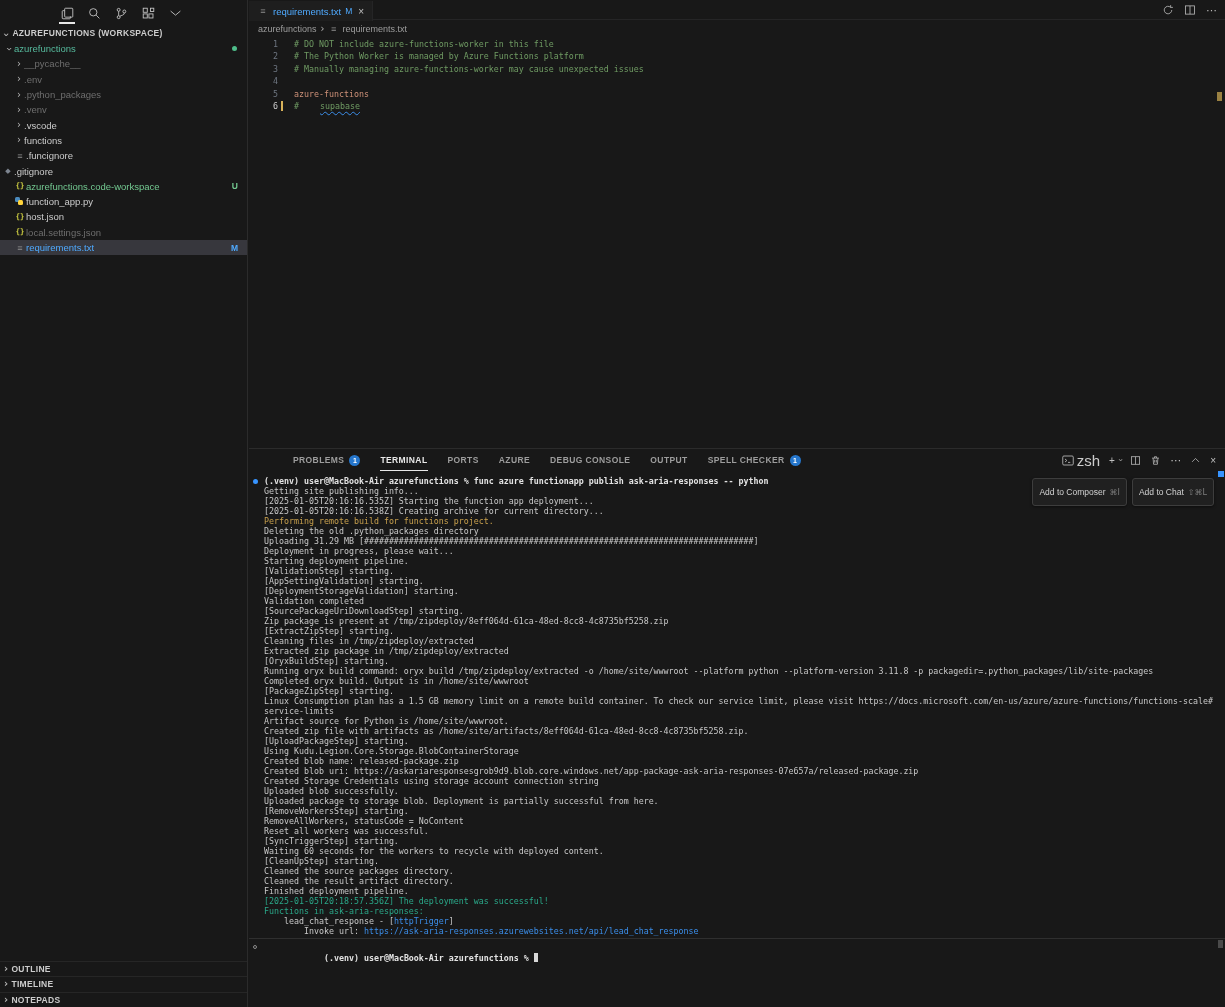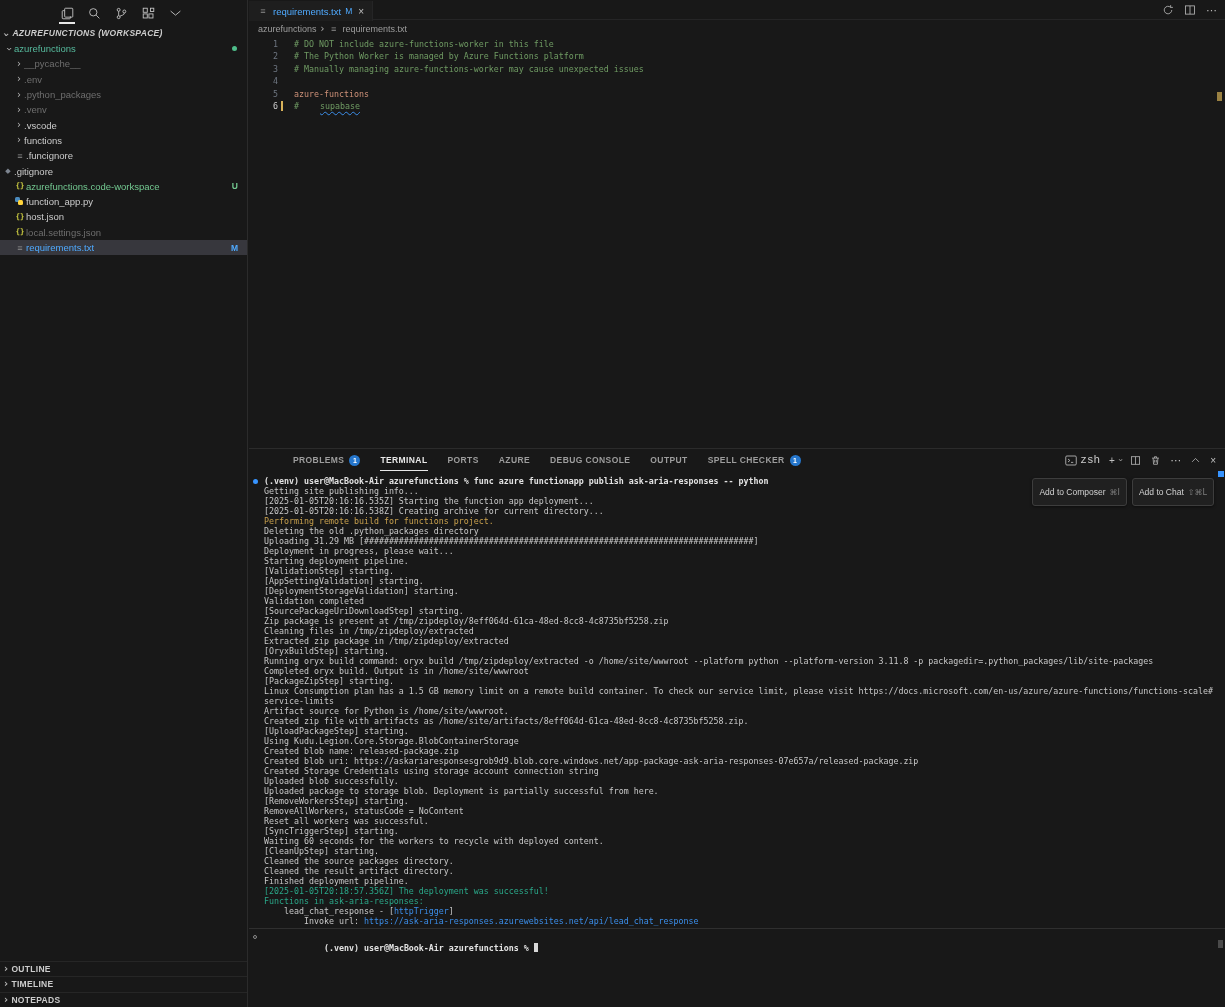--- a/index.html
+++ b/index.html
@@ -15,21 +15,21 @@
   
   .activity-row { display:flex; gap:9px; padding:4px 0 0 58px; height:22px; align-items:center; }
   .act-btn { width:18px; height:17px; display:flex; align-items:center; justify-content:center;
     color:#c5c5c5; position:relative; cursor:pointer; }
   .act-btn.active::after { content:""; position:absolute; left:1px; right:1px; bottom:-2px;
     height:1.5px; background:#e7e7e7; }
   .act-btn svg { stroke:#c5c5c5; fill:none; stroke-width:1.1; }
 
   
   .ws-header { display:flex; align-items:flex-end; gap:4px; padding:6px 0 3px 4px;
-    color:#cccccc; font-size:8.5px; font-weight:bold; letter-spacing:.3px;font-style:italic; }
+    color:#cccccc; font-size:8.5px; font-weight:bold; letter-spacing:.3px; }
   .chev { display:inline-block; color:#b5b5b5; font-size:10px; line-height:6px;
     transform-origin:center; font-family:"DejaVu Sans", sans-serif; }
   .chev.down { transform:rotate(90deg); }
 
   
   .tree-row { height:15.3px; display:flex; align-items:center; font-size:9.5px;
     color:#cccccc; position:relative; cursor:pointer; white-space:nowrap; }
   .tree-row.selected { background:#37373d; }
   .tree-row .chev { width:10px; text-align:center; flex:none; }
   .fi { width:12px; flex:none; text-align:center; font-size:8px; line-height:8px; }
@@ -96,21 +96,21 @@
   .p-tab { display:flex; align-items:center; gap:5px; height:100%; font-size:8.5px;
     font-weight:600; letter-spacing:.4px; color:#9d9d9d; cursor:pointer; }
   .p-tab.active { color:#e8e8e8; box-shadow:inset 0 -1px 0 #e8e8e8; }
   .p-badge { width:11px; height:11px; border-radius:50%; background:var(--c-badge);
     color:#fff; font-size:7px; font-weight:bold; display:flex; align-items:center;
     justify-content:center; letter-spacing:0; }
   .p-actions { position:absolute; right:9px; top:0; height:22px; display:flex; gap:9px;
     align-items:center; color:#c0c0c0; font-size:10px; }
   .p-actions .ico { cursor:pointer; display:flex; align-items:center; gap:3px; }
   .p-actions svg { stroke:#c0c0c0; fill:none; stroke-width:1.1; }
-  .zsh-label { font-size:11px; color:#cccccc;font-family:Liberation Mono, monospace; }
+  .zsh-label { font-size:15px; color:#cccccc; }
 
   
   #terminal { position:absolute; left:0; right:0; top:22px; bottom:0; overflow:hidden; }
   .t-line { padding-left:15px; height:10px; line-height:10px; font-size:8.3px;
     font-family:"DejaVu Sans Mono", monospace; white-space:pre; color:#c9c9c9; position:relative; }
   .c-out { color:#c9c9c9; }
   .c-cmd { color:#e3e3e3; font-weight:600; }
   .c-warn { color:var(--c-warn); }
   .c-ok { color:var(--c-ok); }
   .c-link { color:var(--c-link); cursor:pointer; }
@@ -406,20 +406,21 @@
             <div class="t-line"><span class="c-out">Deleting the old .python_packages directory</span></div>
             <div class="t-line"><span class="c-out">Uploading 31.29 MB [##############################################################################]</span></div>
             <div class="t-line"><span class="c-out">Deployment in progress, please wait...</span></div>
             <div class="t-line"><span class="c-out">Starting deployment pipeline.</span></div>
             <div class="t-line"><span class="c-out">[ValidationStep] starting.</span></div>
             <div class="t-line"><span class="c-out">[AppSettingValidation] starting.</span></div>
             <div class="t-line"><span class="c-out">[DeploymentStorageValidation] starting.</span></div>
             <div class="t-line"><span class="c-out">Validation completed</span></div>
             <div class="t-line"><span class="c-out">[SourcePackageUriDownloadStep] starting.</span></div>
             <div class="t-line"><span class="c-out">Zip package is present at /tmp/zipdeploy/8eff064d-61ca-48ed-8cc8-4c8735bf5258.zip</span></div>
+            <div class="t-line"><span class="c-out">[ExtractZipStep] starting.</span></div>
             <div class="t-line"><span class="c-out">Cleaning files in /tmp/zipdeploy/extracted</span></div>
             <div class="t-line"><span class="c-out">Extracted zip package in /tmp/zipdeploy/extracted</span></div>
             <div class="t-line"><span class="c-out">[OryxBuildStep] starting.</span></div>
             <div class="t-line"><span class="c-out">Running oryx build command: oryx build /tmp/zipdeploy/extracted -o /home/site/wwwroot --platform python --platform-version 3.11.8 -p packagedir=.python_packages/lib/site-packages</span></div>
             <div class="t-line"><span class="c-out">Completed oryx build. Output is in /home/site/wwwroot</span></div>
             <div class="t-line"><span class="c-out">[PackageZipStep] starting.</span></div>
             <div class="t-line"><span class="c-out">Linux Consumption plan has a 1.5 GB memory limit on a remote build container. To check our service limit, please visit https://docs.microsoft.com/en-us/azure/azure-functions/functions-scale#</span></div>
             <div class="t-line"><span class="c-out">service-limits</span></div>
             <div class="t-line"><span class="c-out">Artifact source for Python is /home/site/wwwroot.</span></div>
             <div class="t-line"><span class="c-out">Created zip file with artifacts as /home/site/artifacts/8eff064d-61ca-48ed-8cc8-4c8735bf5258.zip.</span></div>

